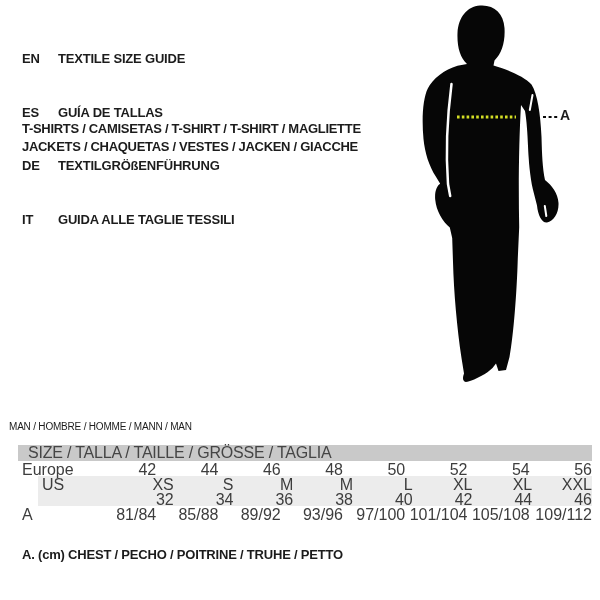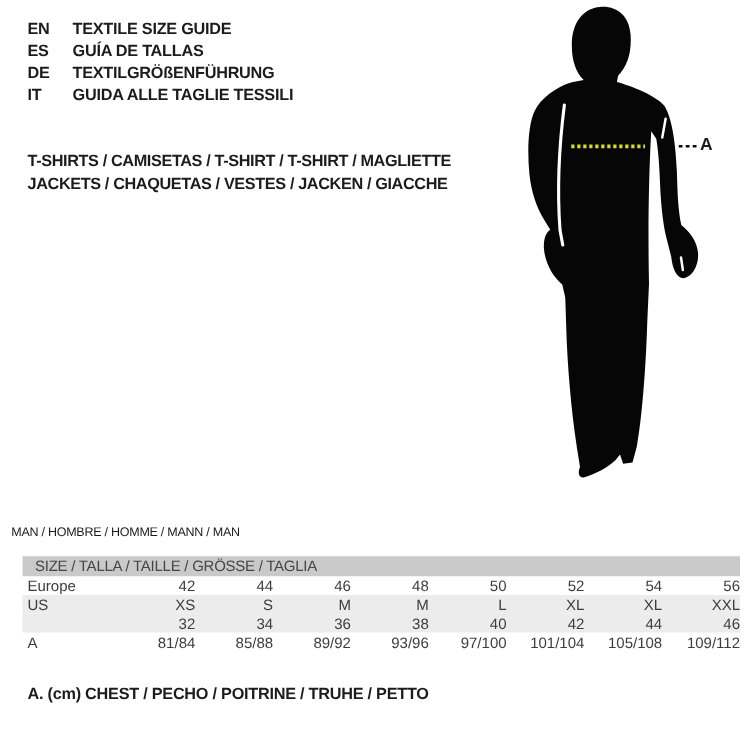--- a/index.html
+++ b/index.html
@@ -2,38 +2,38 @@
 <html style="--dash_yellow: #d4de25; --bar_gray: #c9c9c9; --shade_gray: #ececec;"><head>
 <meta charset="utf-8">
 <style>
   html,body{margin:0;padding:0;background:#fff;}
   .stage{
     position:relative;width:600px;height:600px;background:#fff;overflow:hidden;
     font-family:"Liberation Sans",sans-serif;color:#1c1c1c;
   }
   
   .lang-list{position:absolute;left:22px;top:14px;}
-  .lang-row{display:flex;line-height:17.6px;font-size:13px;font-weight:bold;letter-spacing:-0.2px;}
+  .lang-row{display:flex;line-height:17.6px;font-size:13px;font-weight:bold;letter-spacing:-0.2px;margin-top:36px;}
   .lang-code{width:36px;flex:0 0 36px;}
   
   .cats{position:absolute;left:22px;top:109px;font-size:13px;font-weight:bold;line-height:18px;letter-spacing:-0.3px;margin-top:11px;}
   
   .figure-svg{position:absolute;left:395px;top:0;width:180px;height:400px;}
   .body-fill{fill:#060606;}
   .chest-line{stroke:var(--dash_yellow,#d4de25);stroke-width:3;stroke-dasharray:2.6 2.2;fill:none;}
   .pointer-line{stroke:#0a0a0a;stroke-width:2;stroke-dasharray:3 2.6;fill:none;}
   .white-detail{stroke:#ffffff;fill:none;stroke-linecap:round;}
   .measure-a{position:absolute;left:560px;top:107px;font-size:14px;font-weight:bold;}
   
   .section-title{position:absolute;left:9px;top:421px;font-size:10px;font-weight:normal;letter-spacing:-0.2px;}
   
-  .size-table{position:absolute;left:18px;top:445px;width:574px;font-size:12px;color:#3d3d3d;}
+  .size-table{position:absolute;left:18px;top:445px;width:574px;font-size:16px;color:#3d3d3d;}
   .thead{height:16px;line-height:16px;background:var(--bar_gray,#c9c9c9);color:#454545;padding-left:10px;letter-spacing:-0.2px;}
   .trow{display:flex;height:15px;line-height:17px;}
-  .trow.shade{background:var(--shade_gray,#ececec);}
+  .trow.shade{background:var(--shade_gray,#ececec);margin-left:20px;}
   .tlabel{flex:0 0 72px;padding-left:4px;}
   .tcell{flex:1;text-align:right;}
   
   .footnote{position:absolute;left:22px;top:547px;font-size:13px;font-weight:bold;letter-spacing:-0.2px;}
 </style>
 </head>
 <body>
 
 <div class="stage">
 

